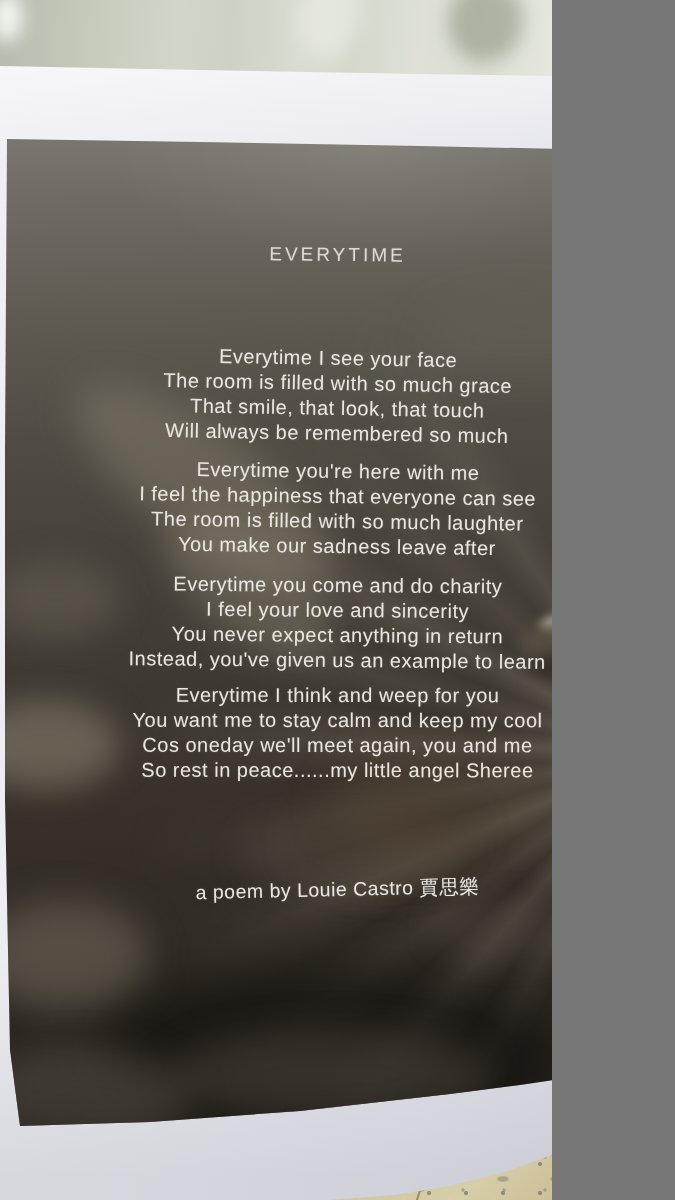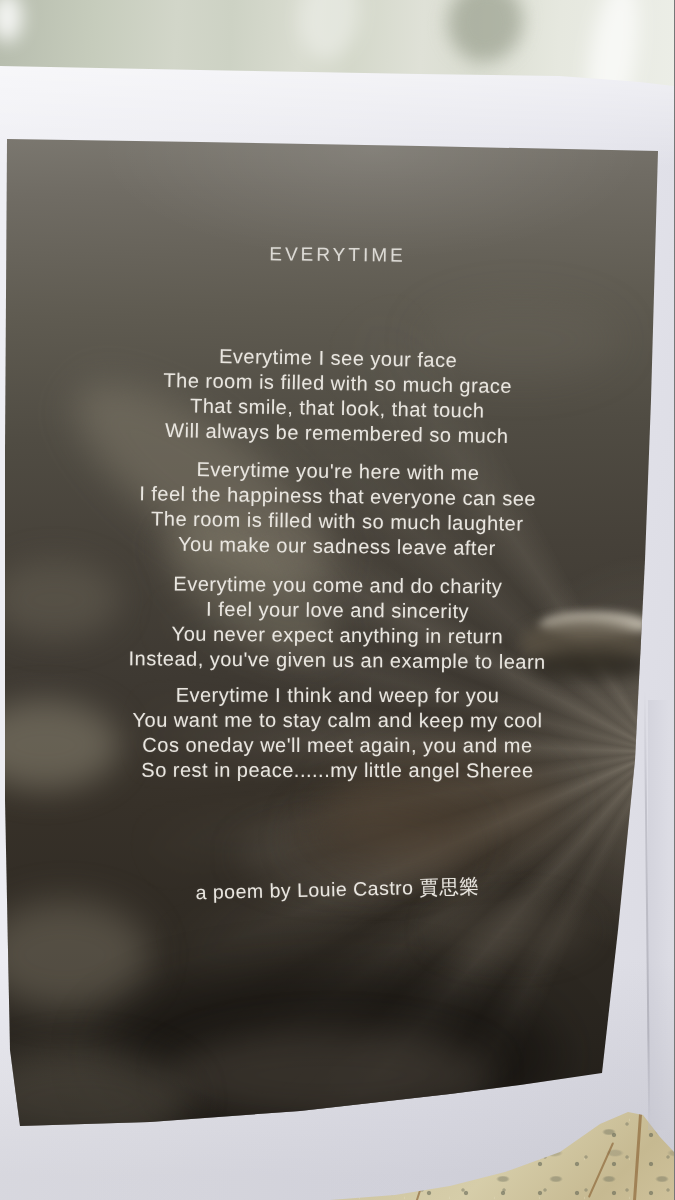--- a/index.html
+++ b/index.html
@@ -1,16 +1,16 @@
 <!DOCTYPE html>
 <html><head>
 <meta charset="utf-8">
 <style>
   html,body{margin:0;padding:0;background:#777;}
-  .scene{position:relative;width:674px;height:1200px;overflow:hidden;
+  .scene{position:relative;width:552px;height:1200px;overflow:hidden;
          font-family:"Liberation Sans","DejaVu Sans",sans-serif;background:#e9e9ef;}
 
   
   .wall{position:absolute;left:0;top:0;width:675px;height:175px;
         background:linear-gradient(93deg,#b7bdae 0%,#c6ccbc 14%,#d2d6c9 26%,#cdd2c4 34%,
                    #d9dcd0 44%,#d4d8ca 52%,#dfe1d7 62%,#daddd1 70%,#e6e8df 82%,#eceee7 100%);}
   .wall-streak{position:absolute;filter:blur(9px);border-radius:50%;}
   .ws1{left:448px;top:-18px;width:75px;height:80px;background:rgba(143,150,132,.6);transform:rotate(14deg);}
   .ws2{left:590px;top:-20px;width:46px;height:150px;background:rgba(255,255,255,.65);transform:rotate(9deg);}
   .ws3{left:-8px;top:-8px;width:30px;height:50px;background:rgba(255,255,255,.85);}

